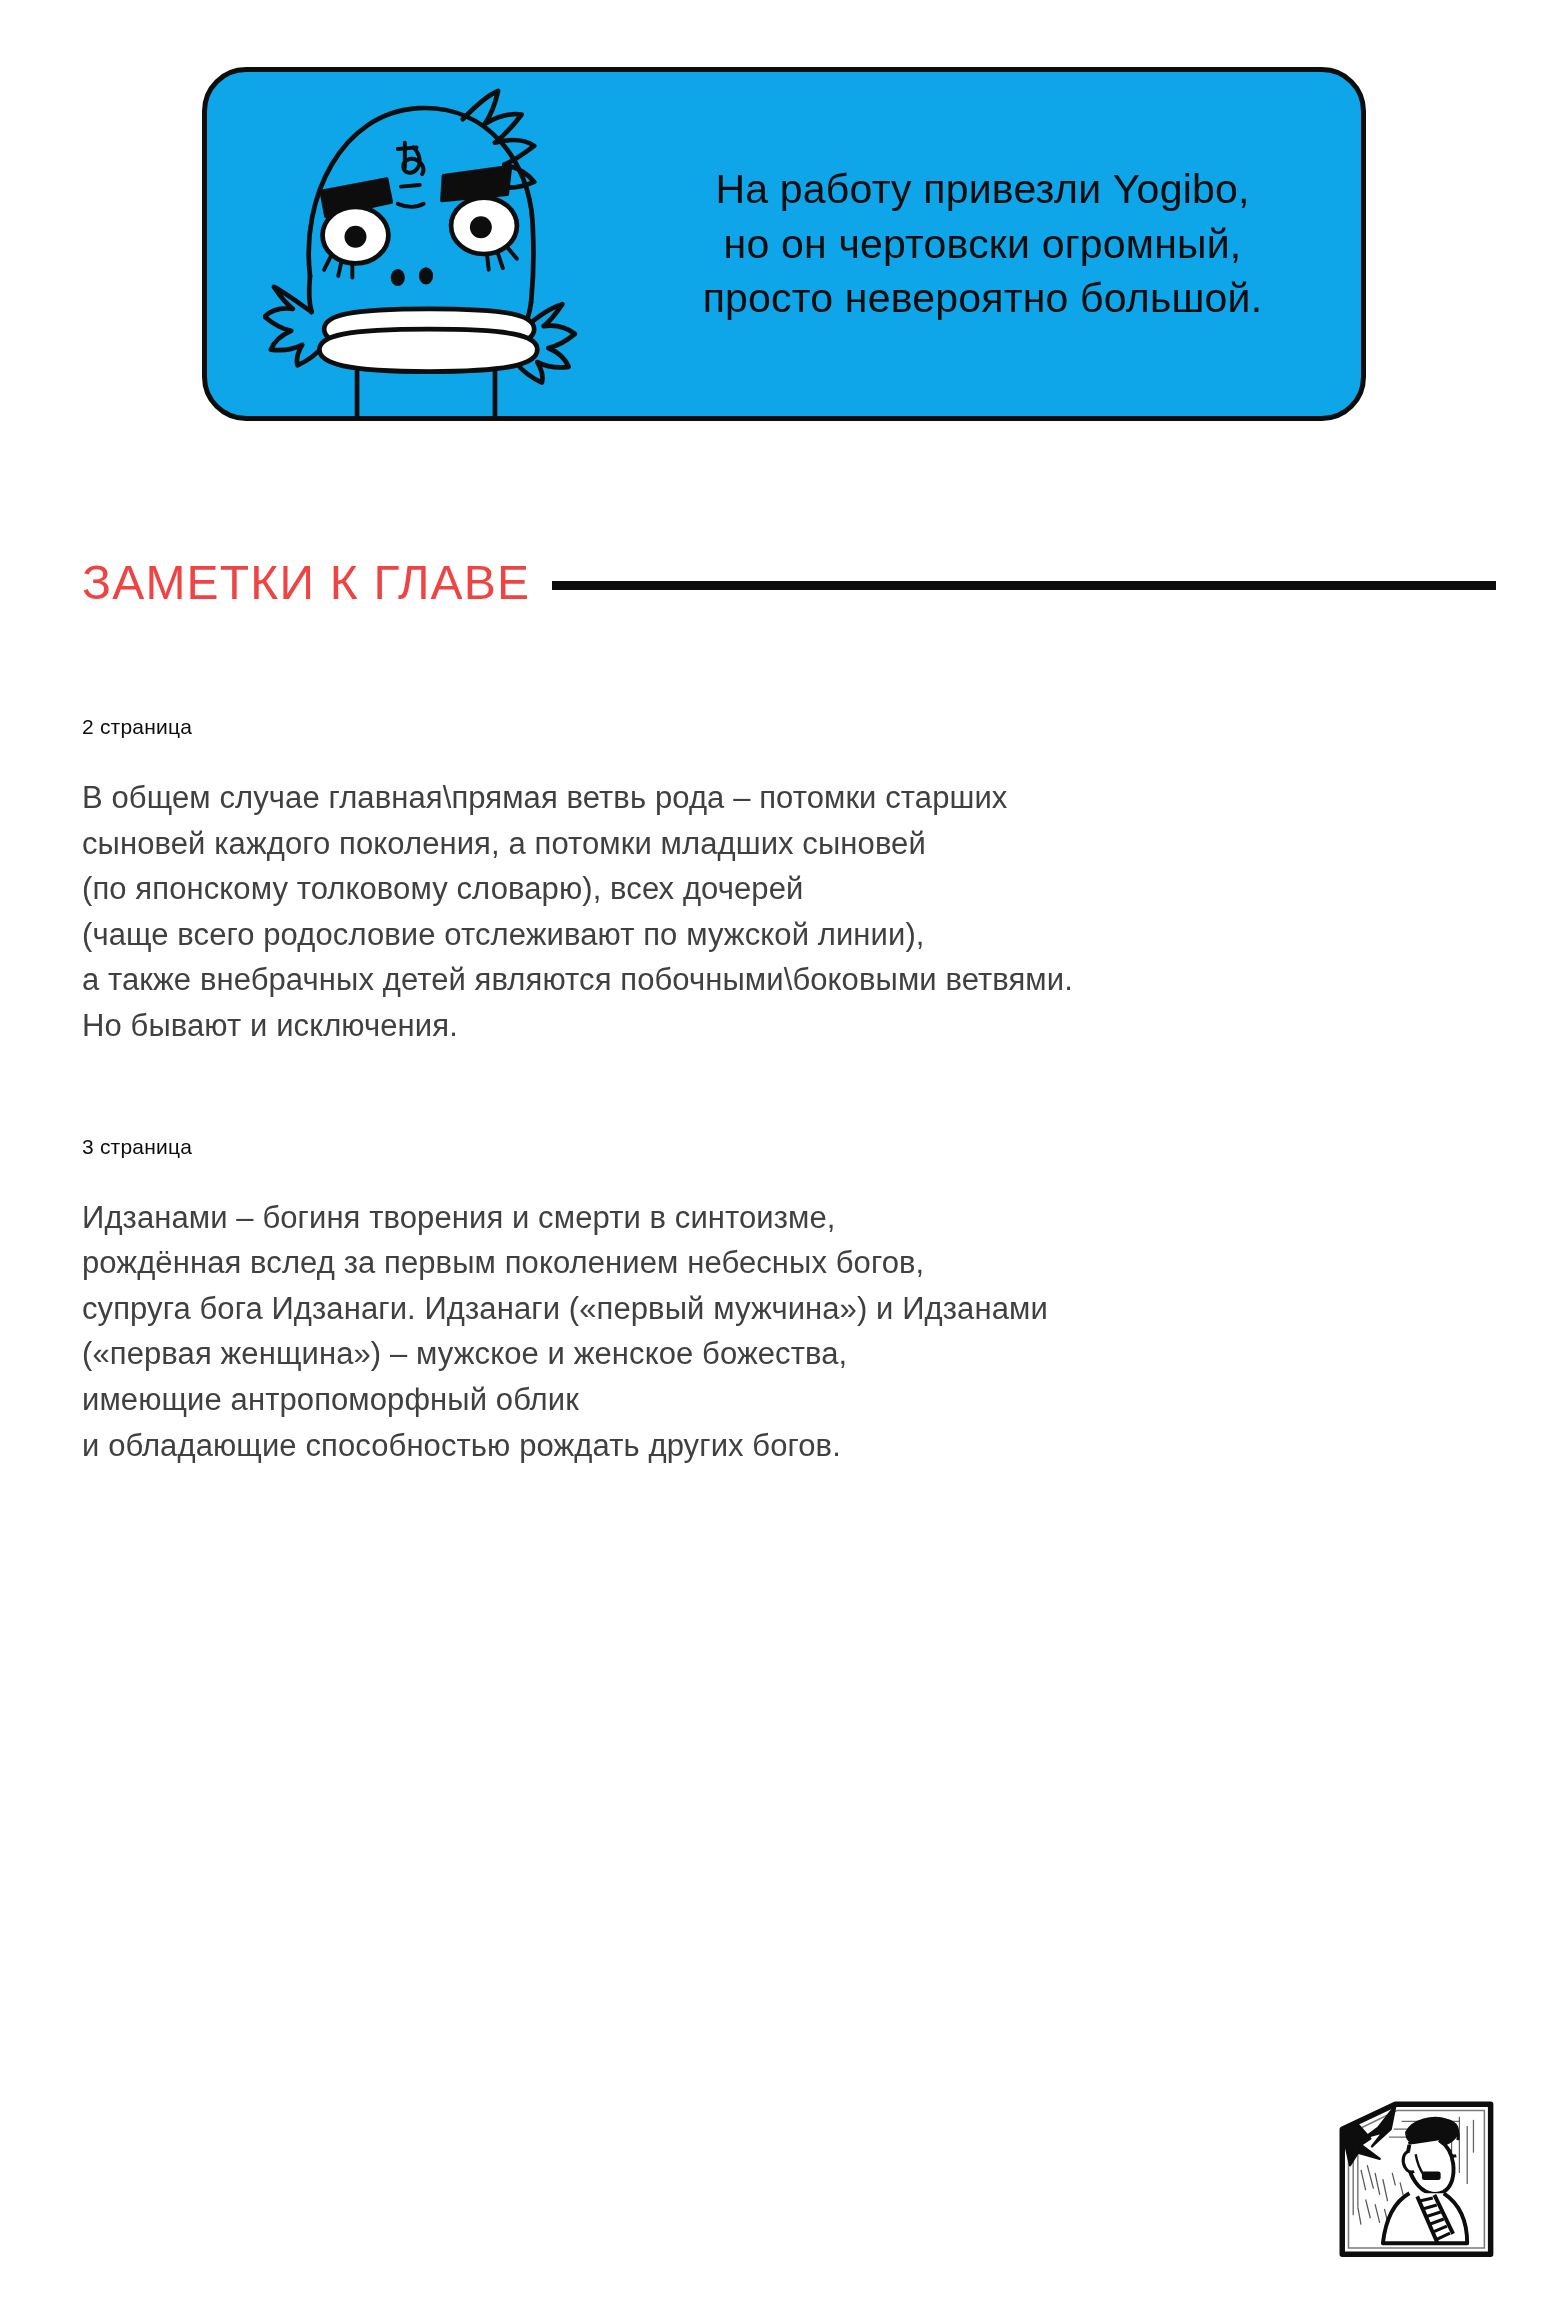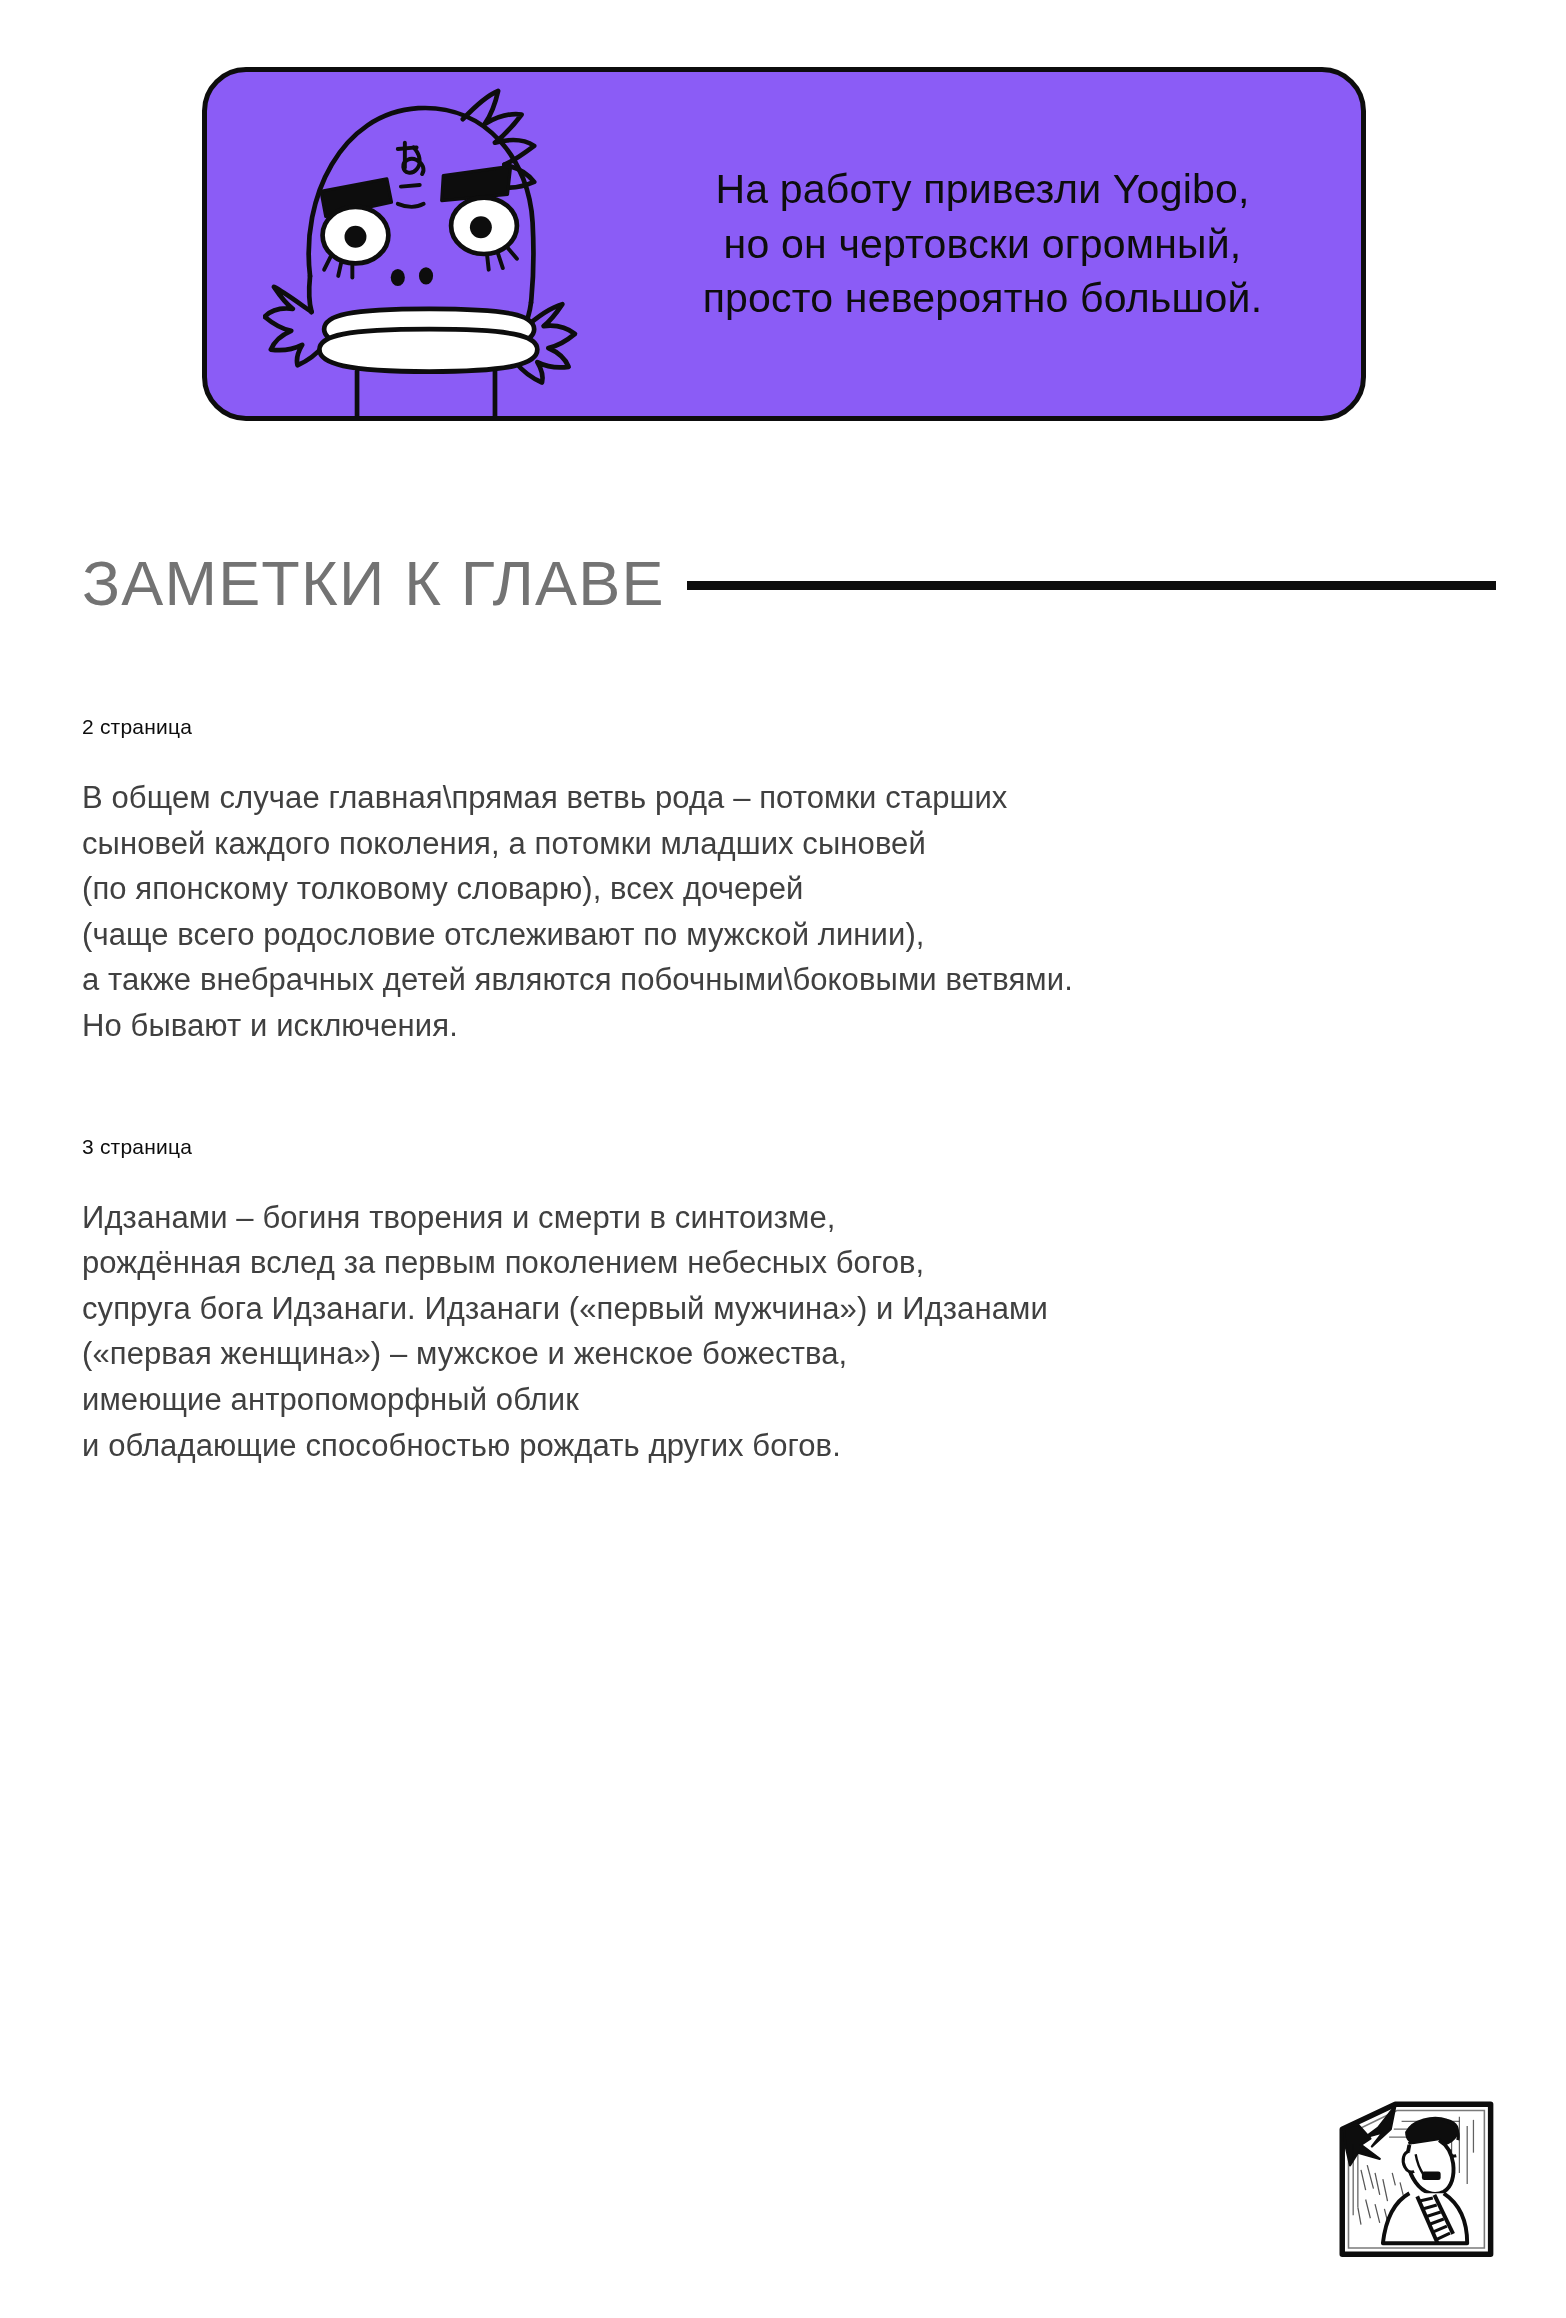--- a/index.html
+++ b/index.html
@@ -25,21 +25,21 @@
   
   .caption-panel {
     position: absolute;
     left: 202px;
     top: 67px;
     width: 1164px;
     height: 354px;
     border: 5.5px solid #0d0d0d;
     border-radius: 44px;
     box-sizing: border-box;
-    background: #8b5cf6;
+    background: #0ea5e9;
     display: flex;
     align-items: center;
   }
 
   .mascot-wrap {
     position: absolute;
     left: 56px;
     top: 7.8px;
     width: 337px;
     height: 337px;
@@ -65,25 +65,25 @@
   .notes-heading-row {
     position: absolute;
     left: 82px;
     top: 548px;
     width: 1414px;
     height: 70px;
     display: flex;
     align-items: center;
   }
   .notes-heading {
-    font-size: 63px;
+    font-size: 48px;
     line-height: 1;
     letter-spacing: 1.2px;
     font-weight: 400;
-    color: #737373;
+    color: #ef4444;
     white-space: nowrap;
     padding-right: 22px;
   }
   .heading-rule {
     flex: 1 1 auto;
     height: 8.6px;
     background: #0d0d0d;
     margin-top: 4.7px;
   }
 

